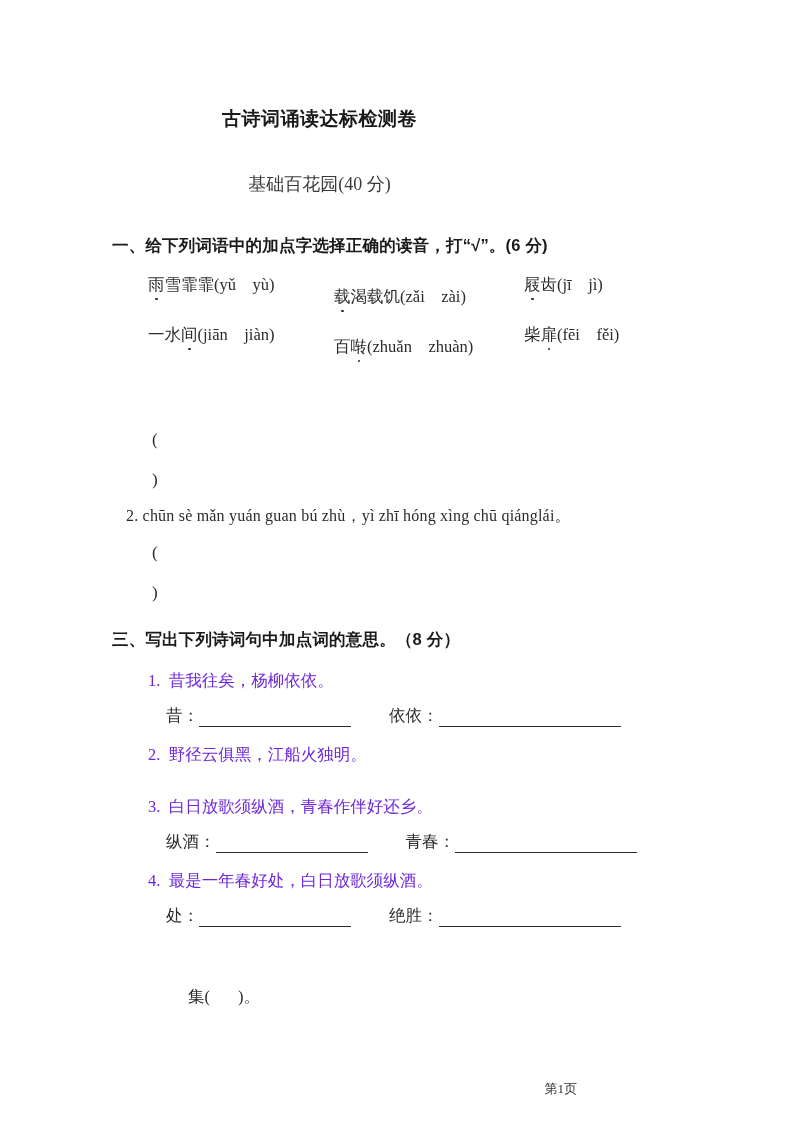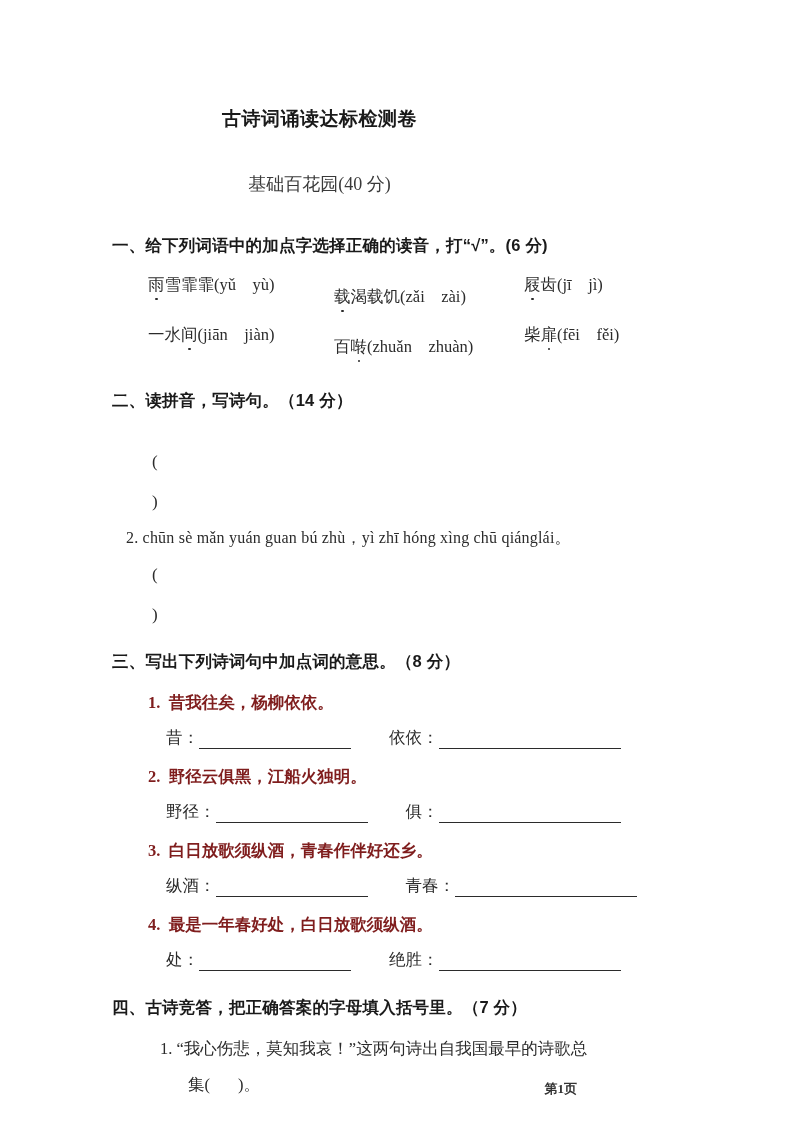--- a/index.html
+++ b/index.html
@@ -96,22 +96,21 @@
     padding-left: 152px;
     font-size: 17px;
     color: #2b2b2b;
   }
   .paren-line .gap { display: inline-block; width: 494px; }
 
   
   .quote-line {
     padding-left: 148px;
     font-size: 16.5px;
-    color: #7f1d1d;
-    font-weight: bold;
+    color: #6d28d9;
   }
   .blank-line {
     padding-left: 166px;
     font-size: 16.5px;
     color: #2b2b2b;
     display: flex;
     align-items: flex-end;
   }
   .blank-label { white-space: nowrap; }
   .rule {
@@ -135,21 +134,20 @@
   }
   .inline-paren .sp { display: inline-block; width: 28px; }
 
   
   .footer {
     position: absolute;
     right: 62px;
     bottom: 24px;
     font-size: 13px;
     color: #333333;
-    font-weight: bold;
   }
 </style>
 </head>
 <body>
 
 <div class="page">
 
   <h1 class="doc-title">古诗词诵读达标检测卷</h1>
   <div class="doc-subtitle">基础百花园(40 分)</div>
 
@@ -164,21 +162,20 @@
   </div>
 
   <div style="height:16px"></div>
   <div class="choice-row">
     <span class="cell c1"><span>一水</span><span class="dotted">间</span><span></span><span>(jiān　jiàn)</span></span>
     <span class="cell c2"><span>百</span><span class="dotted">啭</span><span></span><span>(zhuǎn　zhuàn)</span></span>
     <span class="cell c3"><span>柴</span><span class="dotted">扉</span><span></span><span>(fēi　fěi)</span></span>
   </div>
 
   <div style="height:32px"></div>
-  <div class="sec-head">二、读拼音，写诗句。（14 分）</div>
 
   <div style="height:24px"></div>
 
   <div style="height:16px"></div>
   <div class="paren-line"><span>(</span><span class="gap"></span><span>)</span></div>
 
   <div style="height:16px"></div>
   <div class="pinyin-line"><span>2.</span>&nbsp;<span>chūn sè mǎn yuán guan bú zhù，yì zhī hóng xìng chū qiánglái。</span></div>
 
   <div style="height:16px"></div>
@@ -193,26 +190,20 @@
   <div class="blank-line">
     <span class="blank-label">昔：</span>
     <span class="rule rule-a"></span>
     <span class="blank-label">依依：</span>
     <span class="rule rule-b"></span>
   </div>
 
   <div style="height:17px"></div>
   <div class="quote-line"><span>2.</span>&nbsp;&nbsp;<span>野径云俱黑，江船火独明。</span></div>
   <div style="height:13px"></div>
-  <div class="blank-line">
-    <span class="blank-label">野径：</span>
-    <span class="rule rule-a"></span>
-    <span class="blank-label">俱：</span>
-    <span class="rule rule-b"></span>
-  </div>
 
   <div style="height:17px"></div>
   <div class="quote-line"><span>3.</span>&nbsp;&nbsp;<span>白日放歌须纵酒，青春作伴好还乡。</span></div>
   <div style="height:13px"></div>
   <div class="blank-line">
     <span class="blank-label">纵酒：</span>
     <span class="rule rule-a"></span>
     <span class="blank-label">青春：</span>
     <span class="rule rule-b"></span>
   </div>
@@ -221,22 +212,20 @@
   <div class="quote-line"><span>4.</span>&nbsp;&nbsp;<span>最是一年春好处，白日放歌须纵酒。</span></div>
   <div style="height:13px"></div>
   <div class="blank-line">
     <span class="blank-label">处：</span>
     <span class="rule rule-a"></span>
     <span class="blank-label">绝胜：</span>
     <span class="rule rule-b"></span>
   </div>
 
   <div style="height:26px"></div>
-  <div class="sec-head">四、古诗竞答，把正确答案的字母填入括号里。（7 分）</div>
 
   <div style="height:19px"></div>
-  <div class="q-line"><span>1.</span>&nbsp;<span>“我心伤悲，莫知我哀！”这两句诗出自我国最早的诗歌总</span></div>
   <div style="height:14px"></div>
   <div class="q-cont inline-paren"><span>集(</span><span class="sp"></span><span>)。</span></div>
 
   <div class="footer">第1页</div>
 
 </div>
 
 </body></html>

